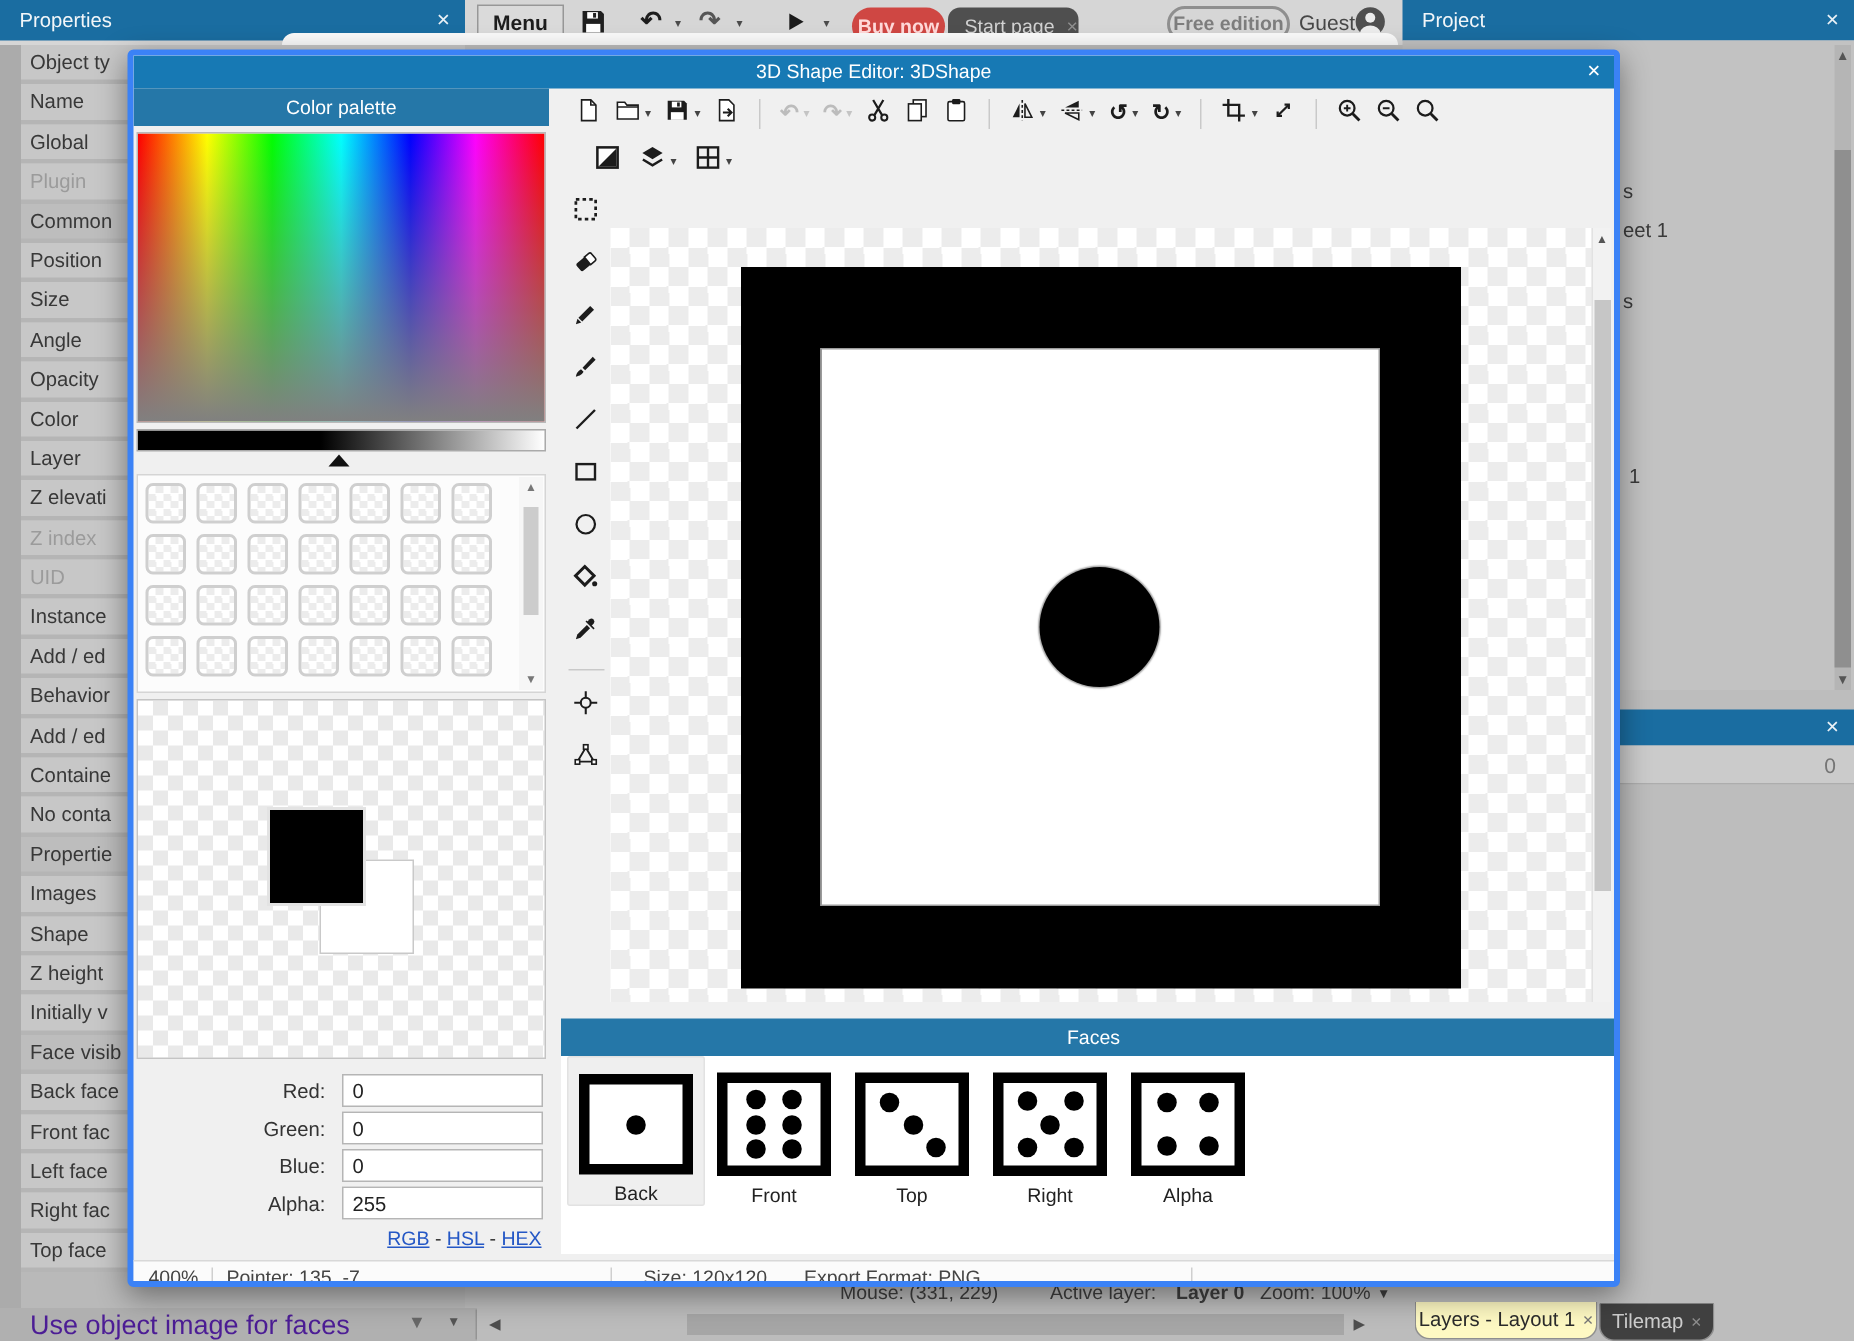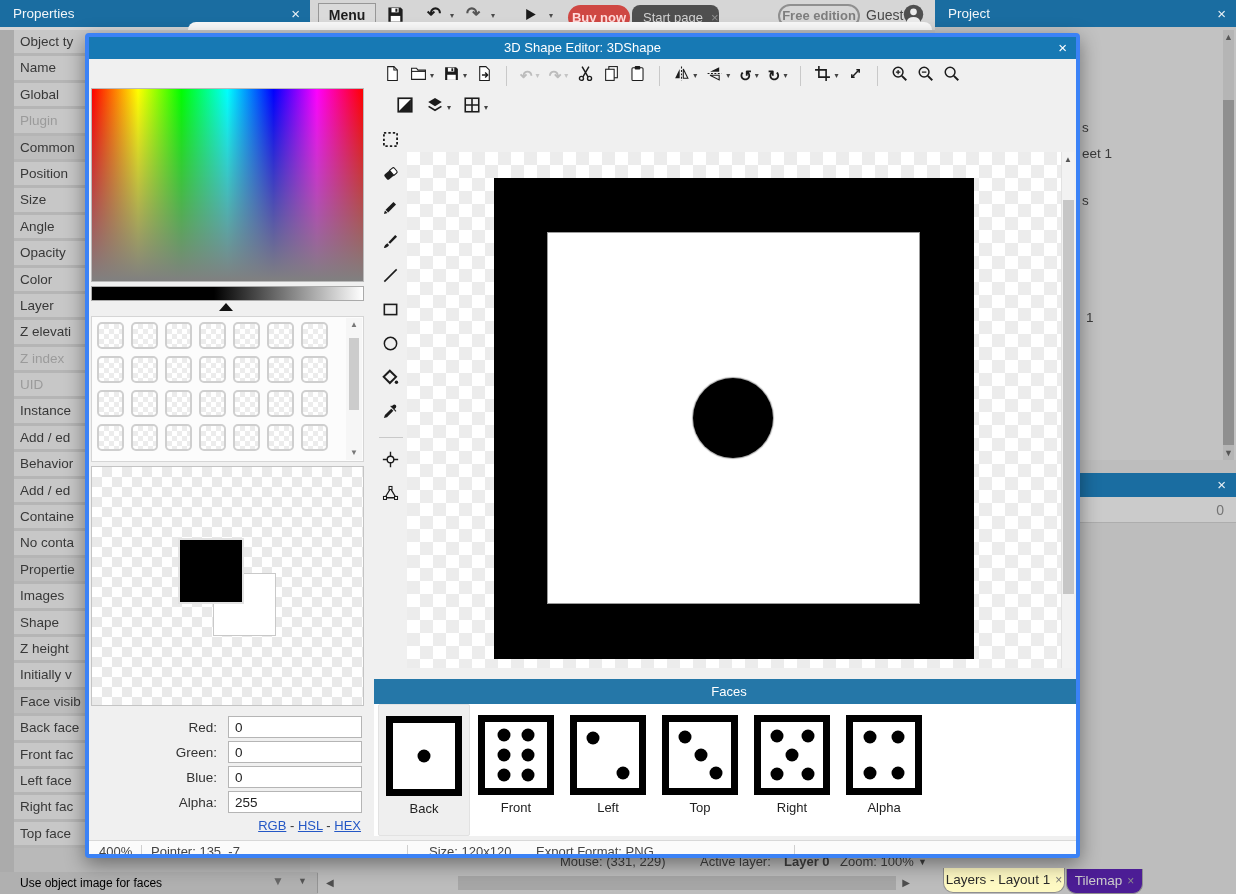--- a/index.html
+++ b/index.html
@@ -24,36 +24,36 @@
   #free-ed { position:absolute; left:778px; top:4px; width:82px; height:24px; border:2px solid #8f8f8f; border-radius:13px; color:#7d7d7d; font-size:13px; font-weight:700; text-align:center; line-height:20px; z-index:4; }
   #guest-lbl { position:absolute; left:866px; top:7px; font-size:14px; color:#474747; z-index:4; }
   #user-ic { position:absolute; left:903px; top:4px; z-index:4; }
 
   
   #props-list { position:absolute; left:0; top:30px; width:310px; height:842px; overflow:hidden; background:#b9b9b9; z-index:2; }
   #props-gutter { position:absolute; left:0; top:30px; width:14px; height:842px; background:#ababab; z-index:3; }
   .prow { height:26.4px; background:#c7c7c7; border-bottom:3px solid #b5b5b5; font-size:13.5px; color:#383838; line-height:23px; padding-left:20px; }
   .prow.cat { background:#bdbdbd; }
   .prow.muted { color:#9b9b9b; }
-  #props-footer { position:absolute; left:0; top:872px; width:318px; height:22px; background:#b0b0b0; z-index:2; font-size:12px; color:#000000; line-height:22px; padding-left:20px; }
+  #props-footer { position:absolute; left:0; top:872px; width:318px; height:22px; background:#b0b0b0; z-index:2; font-size:18px; color:#4c1d95; line-height:22px; padding-left:20px; }
   #footer-caret { position:absolute; left:272px; top:874px; font-size:12px; color:#686868; z-index:3; }
   #footer-btn-caret { position:absolute; left:298px; top:876px; font-size:9px; color:#555; z-index:3; }
   #footer-div { position:absolute; left:317px; top:873px; width:1px; height:20px; background:#949494; z-index:3; }
 
   
   #bottom-scroll { position:absolute; left:318px; top:872px; width:622px; height:22px; background:#bcbcbc; z-index:2; }
   #bs-left { position:absolute; left:8px; top:5px; font-size:10px; color:#4e4e4e; }
   #bs-right { position:absolute; right:30px; top:5px; font-size:10px; color:#4e4e4e; }
   #bs-thumb { position:absolute; left:140px; top:4px; width:438px; height:14px; background:#a6a6a6; }
   #main-status { position:absolute; left:0; top:852px; width:940px; height:20px; z-index:5; font-size:13px; color:#3f3f3f; }
   #main-status span { position:absolute; top:0; line-height:20px; white-space:nowrap; }
 
   .btab { position:absolute; height:25px; border:1px solid #8f8f8f; border-top:none; border-radius:0 0 10px 10px; font-size:13.5px; line-height:23px; text-align:center; z-index:6; }
   #btab-0 { left:943px; top:868px; width:122px; background:#fef9c3; color:#2b2b2b; }
-  #btab-1 { left:1066px; top:869px; width:77px; background:#4c1d95; color:#cccccc; }
+  #btab-1 { left:1066px; top:869px; width:77px; background:#404040; color:#cccccc; }
   .btab .tab-x { font-size:12px; margin-left:5px; color:#777; }
   #btab-1 .tab-x { color:#8d8d8d; }
 
   
   #project-body { position:absolute; left:935px; top:27px; width:301px; height:433px; background:#c2c2c2; z-index:2; }
   .frag { position:absolute; font-size:13.5px; color:#3a3a3a; z-index:3; }
   #proj-scroll { position:absolute; left:1223px; top:30px; width:11px; height:430px; background:#b5b5b5; z-index:3; }
   #proj-thumb { position:absolute; left:0; top:70px; width:11px; height:345px; background:#8f8f8f; }
   .scroll-arrow { position:absolute; font-size:9px; color:#555; left:1px; }
 
@@ -115,21 +115,21 @@
   .tool-sep { width:24px; height:1px; background:#c9c9c9; }
 
   #canvas { position:absolute; left:33px; top:93px; width:667px; height:516px; overflow:hidden; }
   #die-canvas { position:absolute; left:87px; top:26px; width:480px; height:481px; background:#000; }
   #die-inner { position:absolute; left:53px; top:54px; width:373px; height:372px; background:#fff; border:1px solid #9b9b9b; }
   #die-dot { position:absolute; left:199px; top:200px; width:80px; height:80px; background:#000; border-radius:50%; box-shadow:0 0 1px 1px rgba(0,0,0,0.35); }
   #canvas-scroll { position:absolute; right:0; top:0; width:13px; height:516px; background:#f2f2f2; border-left:1px solid #e2e2e2; }
   #cv-thumb { position:absolute; left:1px; top:48px; width:11px; height:394px; background:#c6c6c6; }
 
   #faces-body { position:absolute; left:0; top:645px; width:710px; height:132px; background:#fff; display:flex; padding-left:4px; }
-  .face-cell { width:92px; height:132px; display:flex; flex-direction:column; align-items:center; }
+  .face-cell { width:92px; height:100px; display:flex; flex-direction:column; align-items:center; }
   .face-cell.selected { background:#efefef; border:1px solid #e2e2e2; border-radius:2px; }
   .die { position:relative; width:76px; height:80px; margin-top:11px; background:#fff; border:7px solid #000; }
   .pip { position:absolute; width:13px; height:13px; background:#000; border-radius:50%; transform:translate(-50%,-50%); }
   .face-label { margin-top:5px; font-size:13px; color:#222; }
 </style>
 </head>
 <body>
 
 <div id="topbar">
   <div id="props-head" class="panel-head">
@@ -242,20 +242,21 @@
   <span class="panel-close" style="line-height:24px;">×</span>
 </div>
 <div id="layers-row">0</div>
 
 <div id="dialog">
   <div id="dlg-title">
     <span>3D Shape Editor: 3DShape</span>
     <span id="dlg-close">×</span>
   </div>
 
+  <div id="pal-head" class="sect-head">Color palette</div>
   <div id="pal-gradient"></div>
   <div id="pal-value"></div>
   <div id="pal-marker"></div>
 
   <div id="swatch-panel">
     <div id="swatch-grid">
         <div class="swatch checker-s"></div>
         <div class="swatch checker-s"></div>
         <div class="swatch checker-s"></div>
         <div class="swatch checker-s"></div>
@@ -526,27 +527,20 @@
         <div class="face-cell">
           <div class="die">
             <div class="pip" style="left: 31%; top: 20%;"></div>
             <div class="pip" style="left: 69%; top: 20%;"></div>
             <div class="pip" style="left: 31%; top: 50%;"></div>
             <div class="pip" style="left: 69%; top: 50%;"></div>
             <div class="pip" style="left: 31%; top: 80%;"></div>
             <div class="pip" style="left: 69%; top: 80%;"></div>
           </div>
           <div class="face-label">Front</div>
-        </div>
-        <div class="face-cell">
-          <div class="die">
-            <div class="pip" style="left: 26%; top: 24%;"></div>
-            <div class="pip" style="left: 74%; top: 77%;"></div>
-          </div>
-          <div class="face-label">Left</div>
         </div>
         <div class="face-cell">
           <div class="die">
             <div class="pip" style="left: 25%; top: 23%;"></div>
             <div class="pip" style="left: 52%; top: 50%;"></div>
             <div class="pip" style="left: 75%; top: 78%;"></div>
           </div>
           <div class="face-label">Top</div>
         </div>
         <div class="face-cell">

